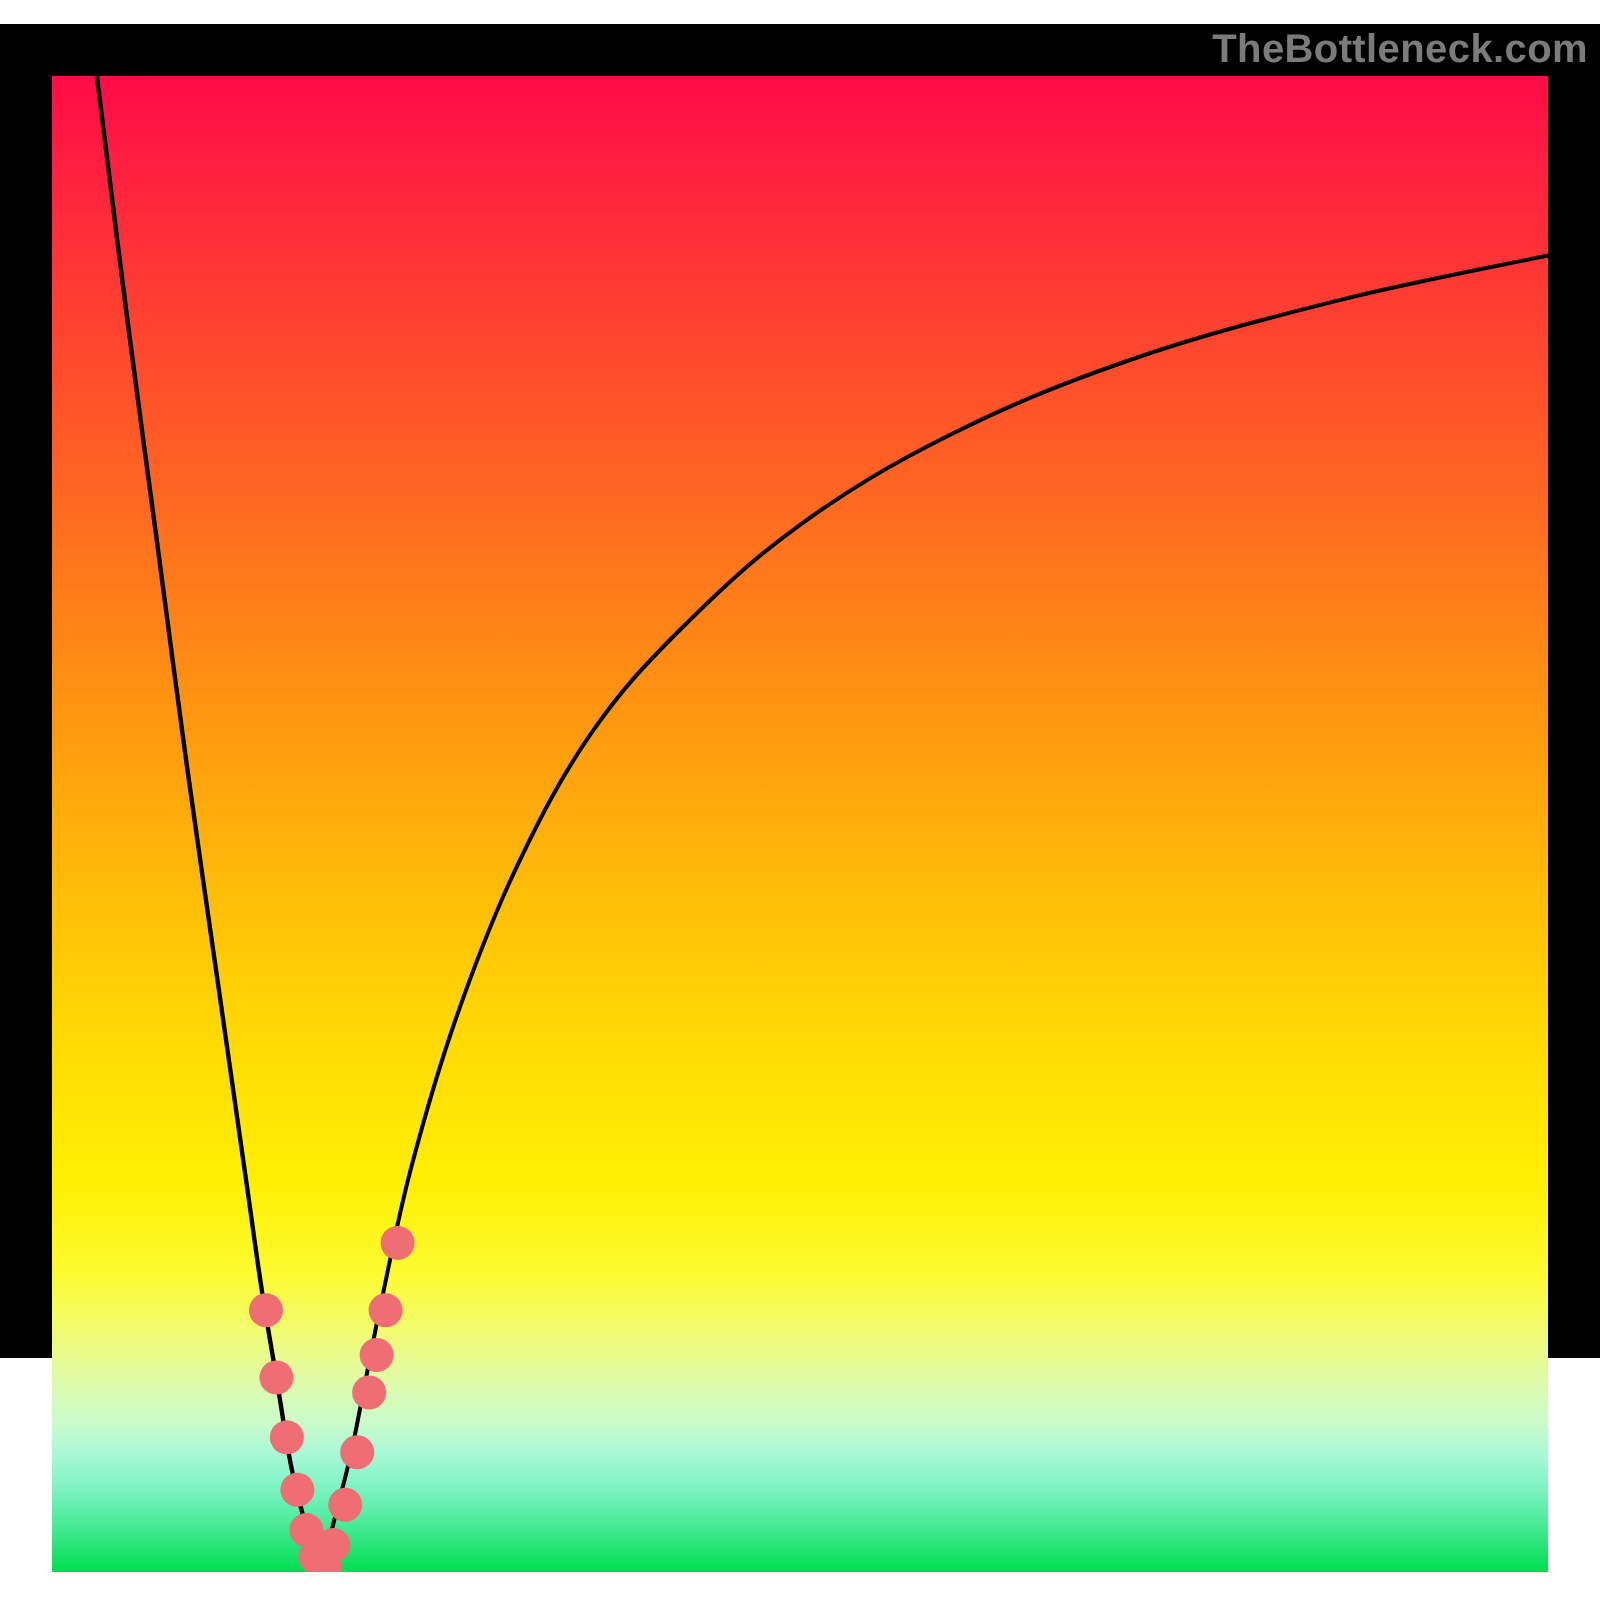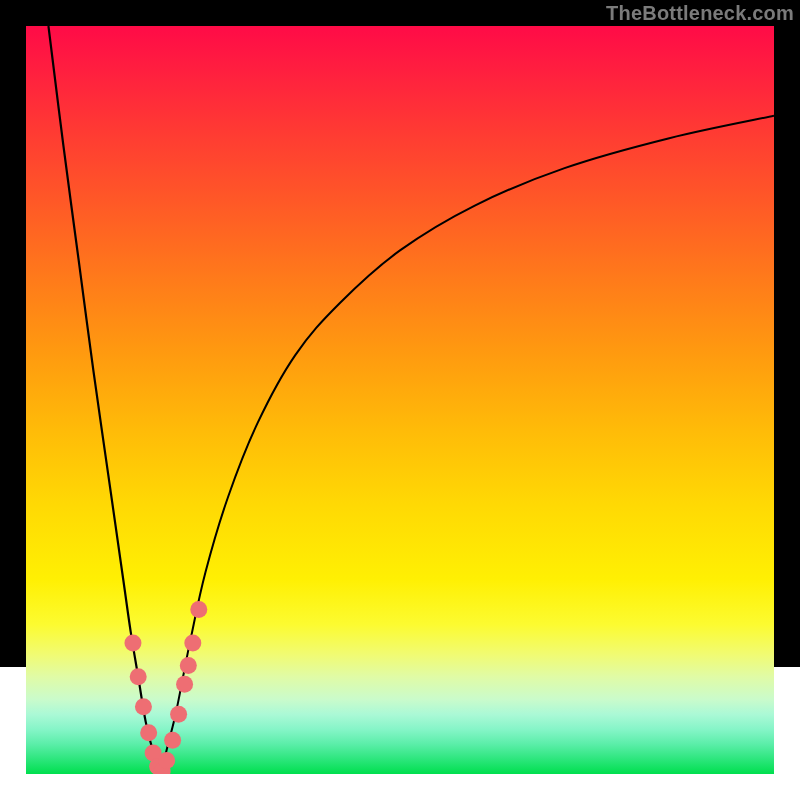--- a/index.html
+++ b/index.html
@@ -2,20 +2,21 @@
 <html><head>
 <meta charset="utf-8">
 <style>
   * { margin: 0; padding: 0; box-sizing: border-box; }
   html, body { width: 800px; height: 800px; overflow: hidden; background: #fff; }
   .stage {
     position: relative;
     width: 800px;
     height: 667px;
     background: #000;
+    margin-top: 12px;
   }
   .plot {
     position: absolute;
     left: 26px;
     top: 26px;
     width: 748px;
     height: 748px;
     background: linear-gradient(to bottom,
       #ff0b47 0%,
       #ff1f3f 6%,

